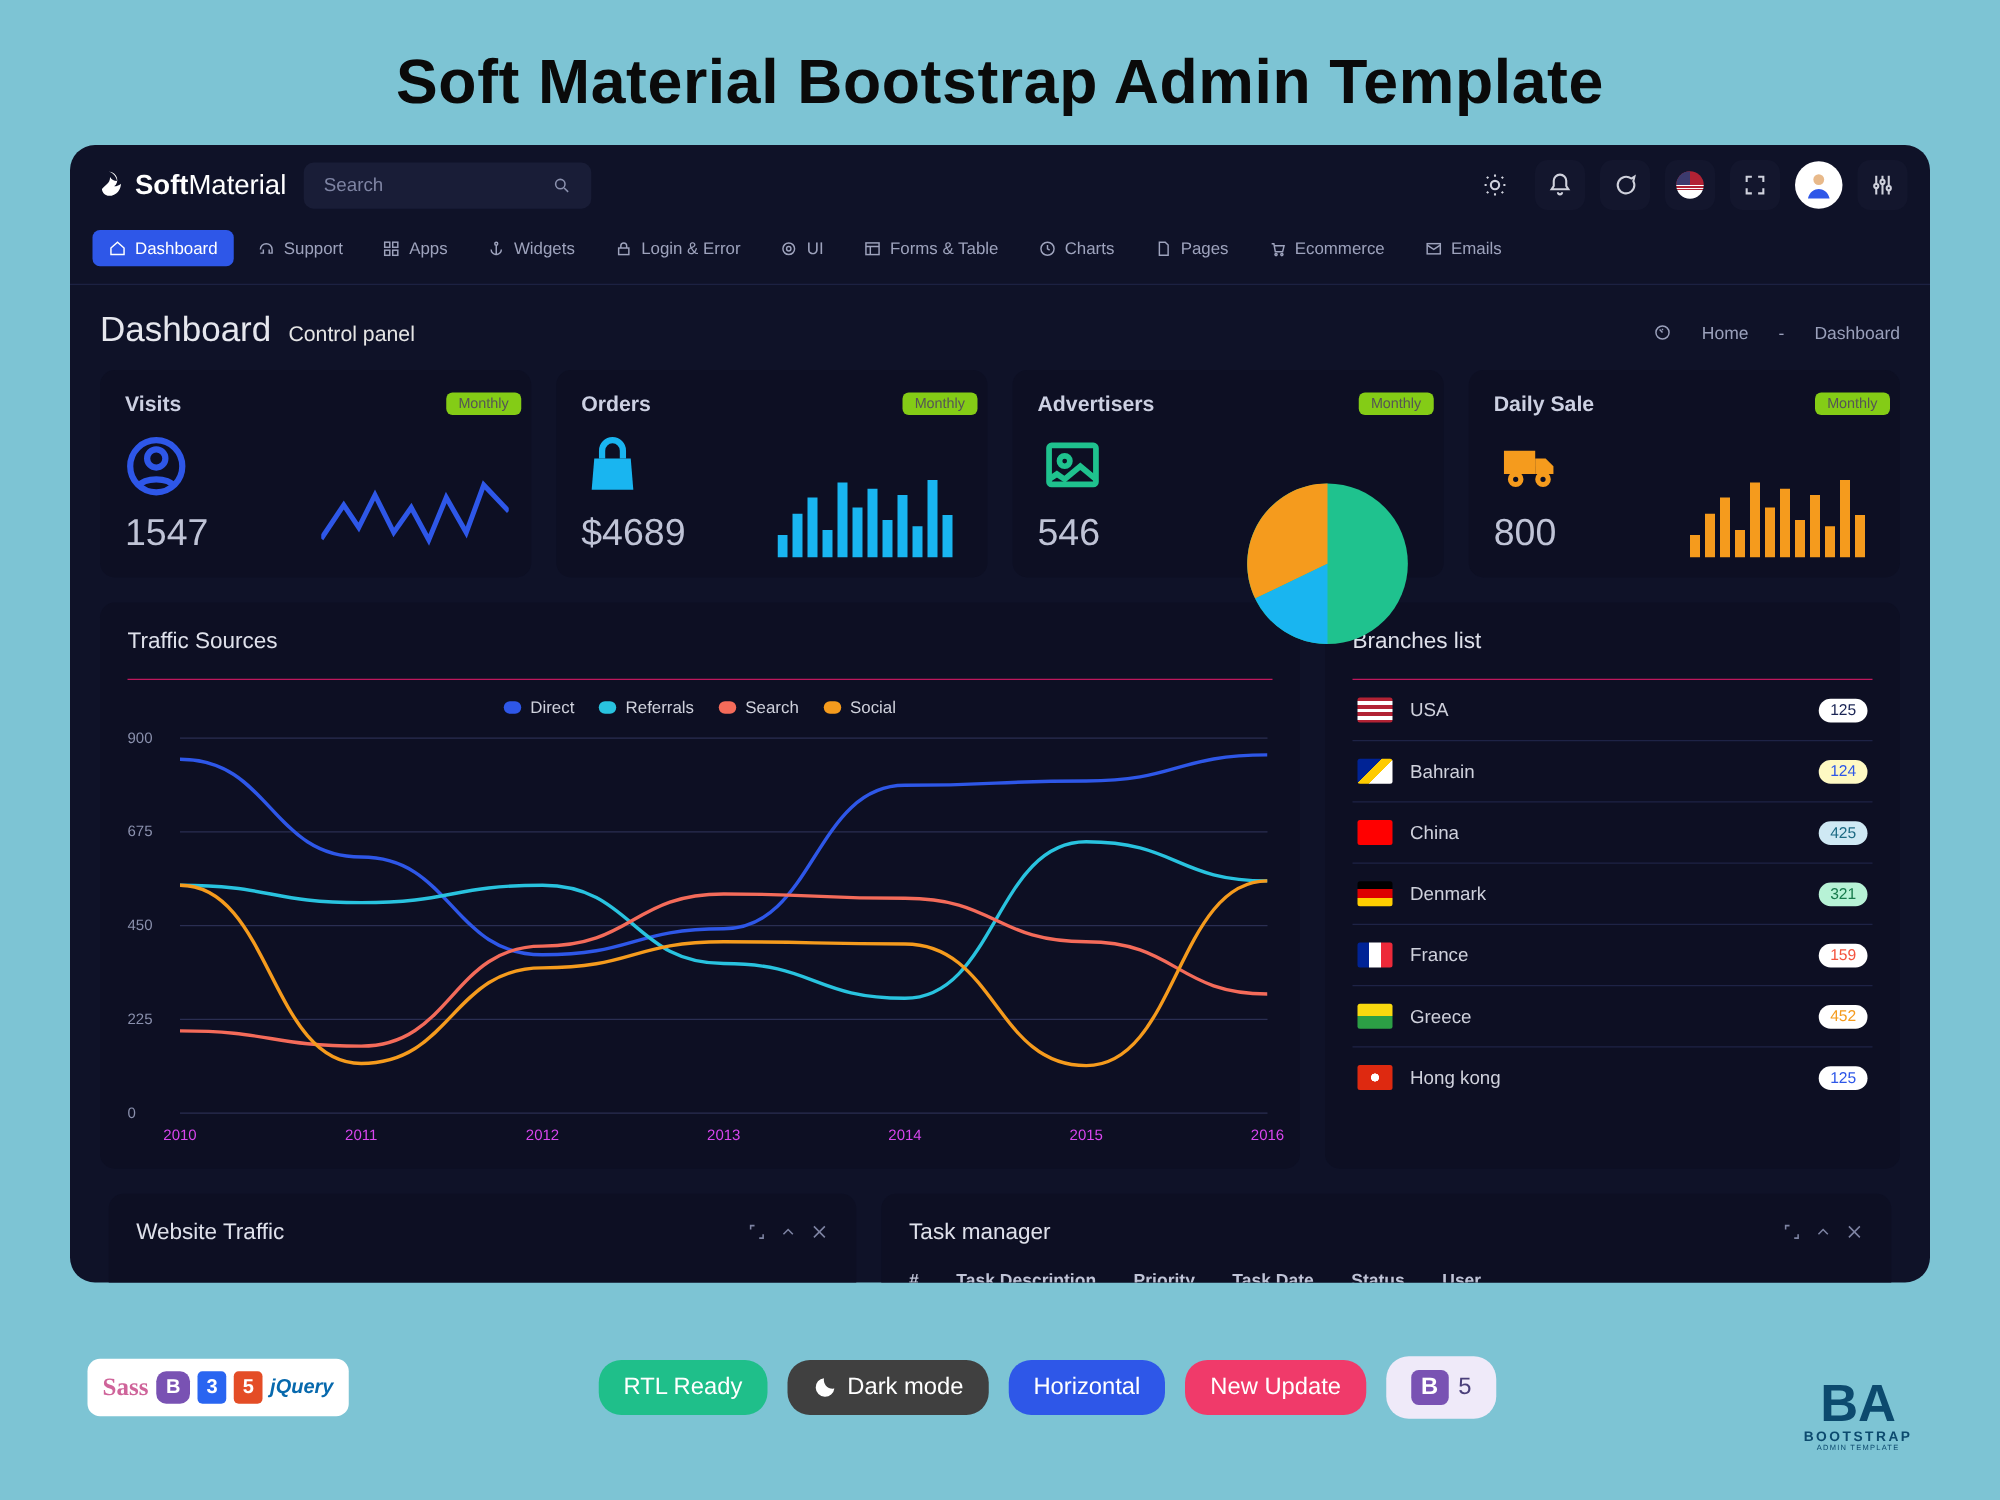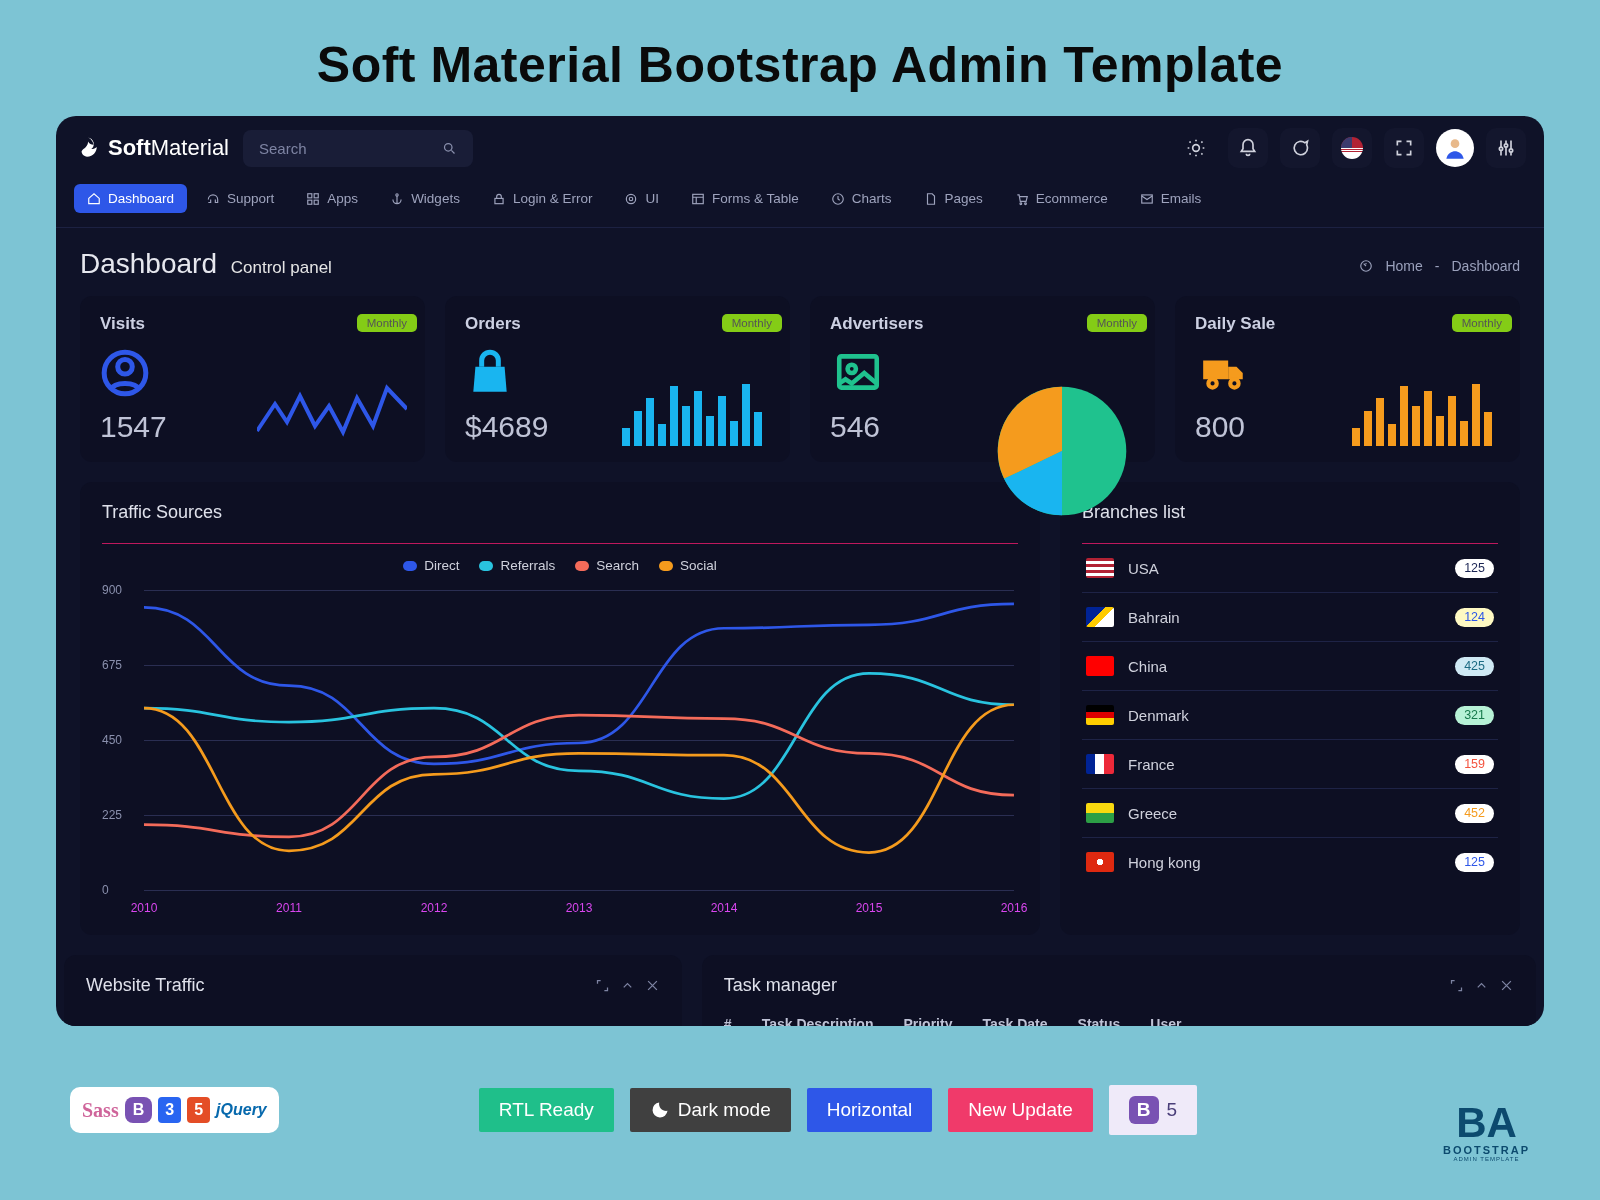--- a/index.html
+++ b/index.html
@@ -18,21 +18,21 @@
   .sq svg { width:20px; height:20px; }
   .avatar { width:38px; height:38px; border-radius:50%; background:#fff; display:flex; align-items:center; justify-content:center; }
   .avatar svg {width:26px;height:26px;}
   .mainnav { display:flex; gap:6px; padding:4px 18px 14px; font-size:13.5px; color:#9ea3bd; border-bottom:1px solid #1c2142; }
   .mainnav .item { display:flex; align-items:center; gap:7px; padding:7px 13px; border-radius:6px; cursor:pointer; }
   .mainnav .item.active { background:#2e57e8; color:#fff; }
   .mainnav .item svg { width:14px; height:14px; }
   .page-header { display:flex; align-items:baseline; justify-content:space-between; padding:20px 24px 16px; }
   .page-header h1 { font-size:28px; font-weight:400; color:#e6e7ee; }
   .page-header h1 small { font-size:17px; color:#e5e5e5; margin-left:6px; }
-  .crumb { font-size:14px; color:#9aa0bb; display:flex; gap:12px; align-items:center;}
+  .crumb { font-size:14px; color:#9aa0bb; display:flex; gap:24px; align-items:center;}
   
   .stats { display:grid; grid-template-columns:repeat(4,1fr); gap:20px; padding:0 24px; }
   .card { background:#0d0f23; border-radius:12px; padding:18px 20px; position:relative; }
   .card .label { font-size:17px; font-weight:600; color:#ccd0e2; }
   .card .pill { position:absolute; top:18px; right:8px; background:#84cc16; color:#555; font-size:11.5px; padding:3px 10px; border-radius:5px; }
   .card .icon { margin-top:14px; height:56px; }
   .card .value { font-size:30px; color:#bfc3d6; margin-top:6px; }
   .card .spark { position:absolute; right:18px; bottom:16px; width:150px; height:70px; }
   
   .panels { display:grid; grid-template-columns: 1fr 460px; gap:20px; padding:20px 24px 0; }
@@ -45,30 +45,30 @@
   .chart-surface .ytick { position:absolute; left:0; font-size:12px; color:#8a90ad; transform:translateY(-50%); }
   .chart-surface .hline { position:absolute; left:42px; right:4px; height:1px; background:#2a2e52; }
   .chart-surface .xtick { position:absolute; bottom:0; font-size:12px; color:#d946ef; transform:translateX(-50%); }
   .chart-surface svg.lines { position:absolute; left:42px; top:10px; right:4px; bottom:26px; }
   
   .branches .row { display:flex; align-items:center; padding:14px 4px; border-top:1px solid #1e2346; font-size:15px; color:#cfd1dc; gap:14px; }
   .branches .row:first-child { border-top:none; }
   .flag { width:28px; height:20px; border-radius:2px; display:inline-block; }
   .badge { margin-left:auto; font-size:12.5px; font-weight:400; padding:2.5px 9px; border-radius:12px; }
   
-  .lower { display:grid; grid-template-columns: 1fr 1.35fr; gap:20px; padding:20px 8px 0; }
+  .lower { display:grid; grid-template-columns: 1fr 1.35fr; gap:20px; padding:20px 31px 0; }
   .panel-head { display:flex; align-items:center; justify-content:space-between; }
   .panel-head .tools { display:flex; gap:10px; color:#7e84a3; }
   .panel-head .tools svg {width:15px;height:15px;}
   .task-head { display:flex; color:#bfc3d6; font-size:14px; font-weight:700; padding-top:20px; gap:30px;}
   
   .footer { position:absolute; bottom:0; left:0; right:0; padding:24px 70px 38px; display:flex; align-items:center; }
   .footer .tech { background:#fff; border-radius:10px; padding:10px 12px; display:flex; align-items:center; gap:6px; }
   .footer .chips { margin-left:200px; display:flex; gap:16px; align-items:center;}
-  .chip { padding:11px 20px; border-radius:2px; font-size:19px; font-weight:500; display:flex; align-items:center; gap:8px;}
+  .chip { padding:11px 20px; border-radius:18px; font-size:19px; font-weight:500; display:flex; align-items:center; gap:8px;}
   .ba-logo { margin-left:auto; text-align:center; color:#0c4a6e;margin-top:44px;}
   .ba-logo .big { font-size:42px; font-weight:700; line-height:1;}
   .ba-logo .sub { font-size:11px; letter-spacing:2px; font-weight:700;}
 </style>
 </head>
 <body>
 
 <div class="banner-title">Soft Material Bootstrap Admin Template</div>
 
 <div class="app">

